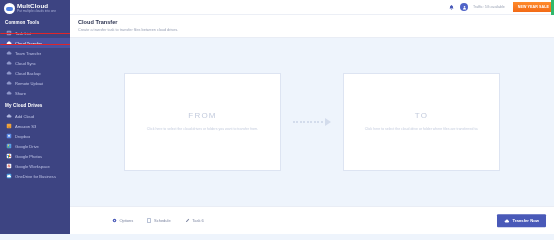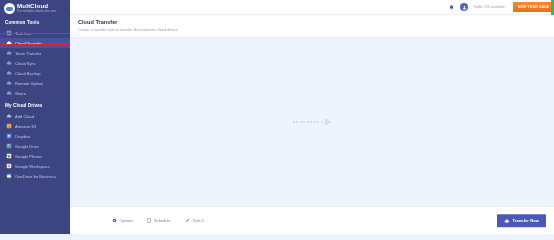--- a/index.html
+++ b/index.html
@@ -353,34 +353,42 @@
       </span>
     </div>
 
     <div id="page-head">
       <div id="page-title">Cloud Transfer</div>
       <div id="page-sub">Create a transfer task to transfer files between cloud drives.</div>
     </div>
 
     <div id="work">
 
+      <div class="drop-panel">
+        <div class="drop-title">FROM</div>
+        <div class="drop-desc">Click here to select the cloud drives or folders you want to transfer from.</div>
+      </div>
 
       <div class="arrow-wrap">
         <span class="dash"></span>
           <span class="dash"></span>
           <span class="dash"></span>
         <span class="dash"></span>
           <span class="dash"></span>
           <span class="dash"></span>
         <span class="dash"></span>
           <span class="dash"></span>
           <span class="dash"></span>
         <span class="tri"></span>
       </div>
 
+      <div class="drop-panel">
+        <div class="drop-title">TO</div>
+        <div class="drop-desc">Click here to select the cloud drive or folder where files are transferred to.</div>
+      </div>
     </div>
 
     <div id="bottombar">
 
       <span class="bb-item">
         <svg viewBox="0 0 16 16">
             <circle cx="8" cy="8" r="5.6" fill="#4959b8"></circle>
             <circle cx="8" cy="8" r="2" fill="#ffffff"></circle>
           </svg>
         <span>Options</span>

